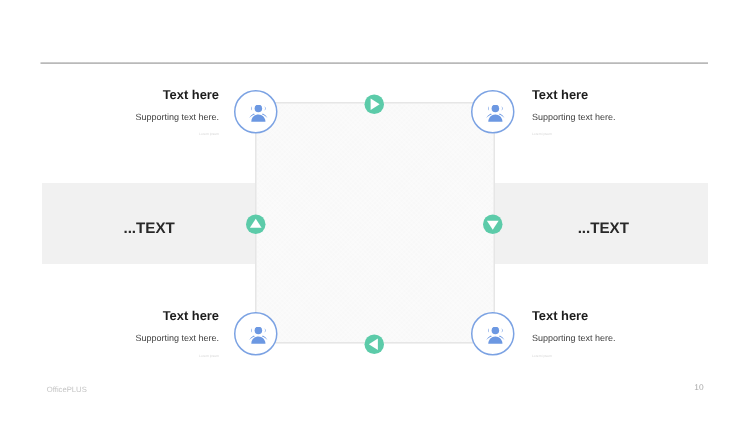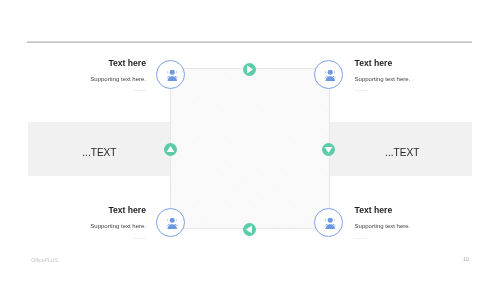--- a/index.html
+++ b/index.html
@@ -17,21 +17,21 @@
   .node{position:absolute;width:29px;height:29px;border-radius:50%;background:#fff;
         border:1px solid #7ba2e3;box-sizing:border-box;}
   .arrow{position:absolute;width:13px;height:13px;border-radius:50%;background:#5ccba9;}
   .node,.arrow{overflow:visible;}
   .tblock{position:absolute;width:130px;}
   .tb-l{left:16px;text-align:right;}
   .tb-r{left:354.6px;text-align:left;}
   .txt-title{font-size:8.6px;font-weight:bold;color:#1d1d1d;line-height:1;}
   .txt-sub{font-size:6px;color:#404040;line-height:1;margin-top:8.5px;}
   .txt-tiny{font-size:2.3px;color:#d6d6d6;line-height:1;margin-top:7.8px;}
-  .big{font-size:10.1px;font-weight:normal;color:#282828;line-height:1;}
+  .big{font-size:10.1px;font-weight:bold;color:#282828;line-height:1;}
   .footer{position:absolute;font-size:5.14px;color:#c4c4c4;line-height:1;}
   .usvg{position:absolute;left:8.9px;top:9.4px;width:13.1px;height:11.3px;display:block;fill:#6c98e2;}
   .tri{position:absolute;left:0;top:0;width:13px;height:13px;fill:#ffffff;}
 </style>
 </head>
 <body>
 
 <svg width="0" height="0" style="position:absolute" aria-hidden="true">
     <defs>
   <g id="users">

